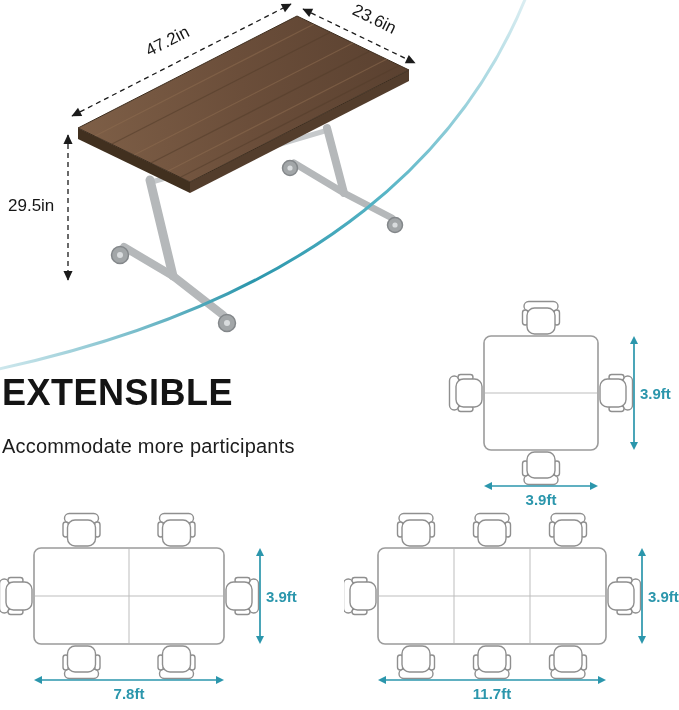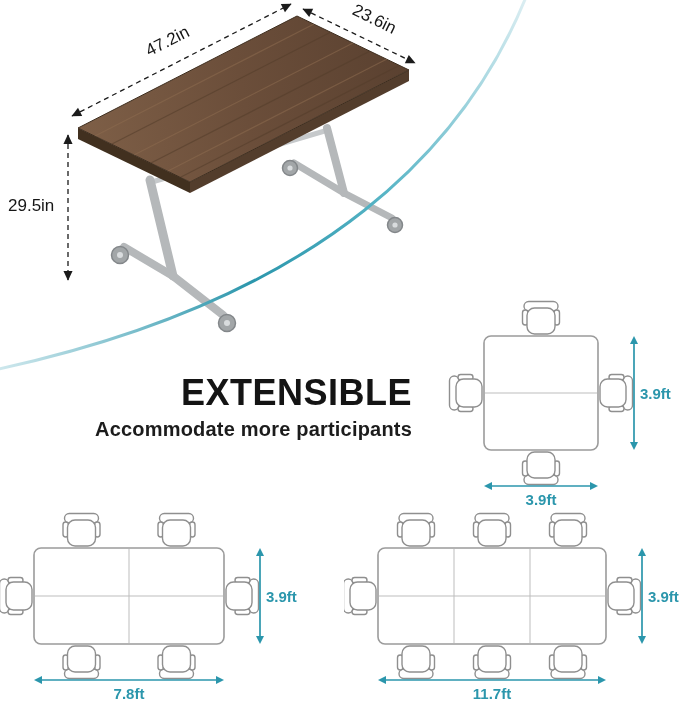--- a/index.html
+++ b/index.html
@@ -1,22 +1,22 @@
 <!DOCTYPE html>
 <html style="--accent: #2b96ac;"><head>
 <meta charset="utf-8">
 <style>
   *{margin:0;padding:0;box-sizing:border-box}
   html,body{background:#ffffff}
   body{width:679px;height:710px;font-family:"Liberation Sans",sans-serif}
   .canvas{position:relative;width:679px;height:710px;background:#fff;overflow:hidden}
   .abs{position:absolute}
-  .headline{left:2px;top:372px;width:410px;text-align:right;color:#141414}
+  .headline{left:2px;top:372px;width:410px;text-align:left;color:#141414}
   .headline .t{font-size:36px;font-weight:900;line-height:1.16;letter-spacing:.5px;white-space:nowrap}
-  .headline .sub{font-size:20px;font-weight:700;margin-top:4px;color:#1c1c1c;letter-spacing:.2px}
+  .headline .sub{font-size:20px;font-weight:400;margin-top:21px;color:#1c1c1c;letter-spacing:.2px}
   svg{display:block;position:absolute}
   text.dim{fill:var(--accent,#2b96ac);font-weight:bold;font-size:15px;font-family:"Liberation Sans",sans-serif}
   text.mid{text-anchor:middle}
   text.herodim{fill:#161616;font-size:17px;font-family:"Liberation Sans",sans-serif}
 </style>
 </head>
 <body>
 
 <div class="canvas">
 

